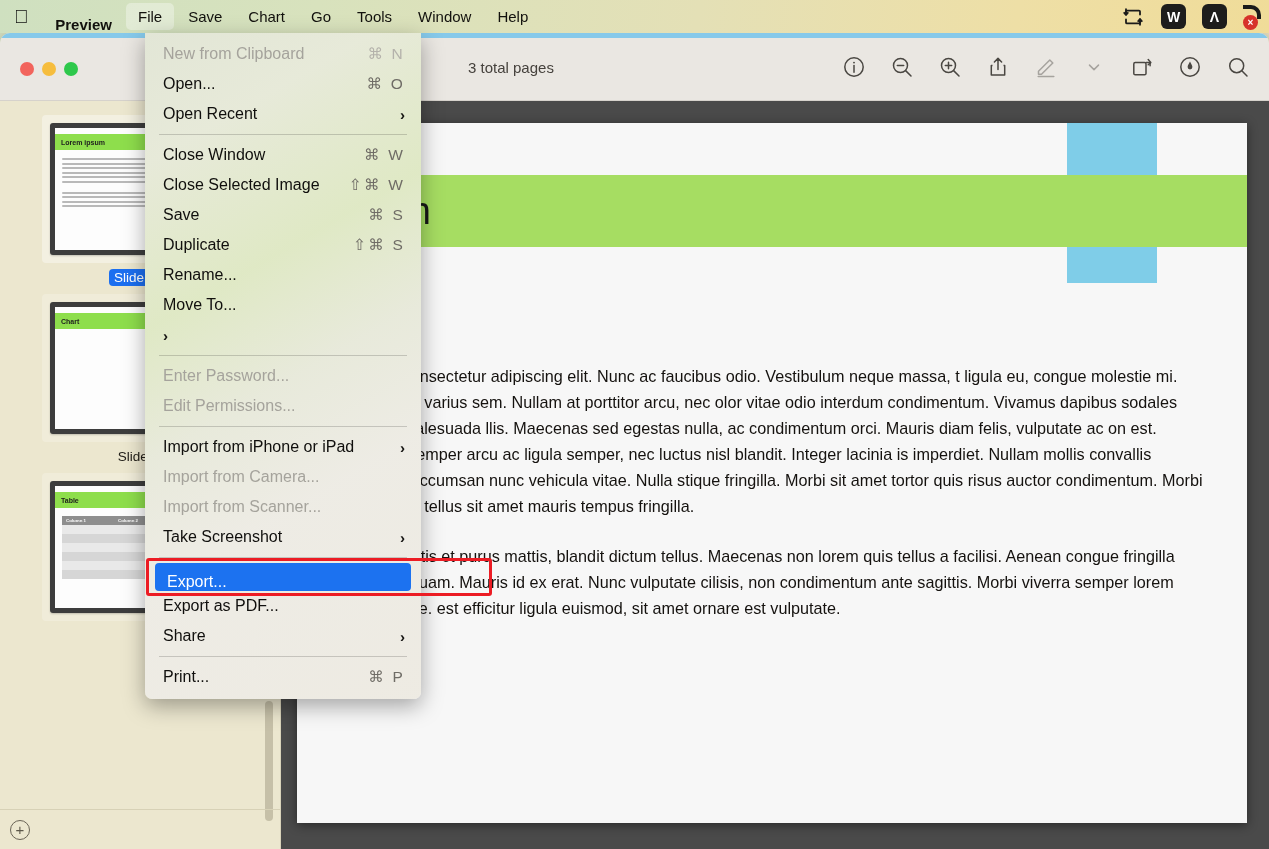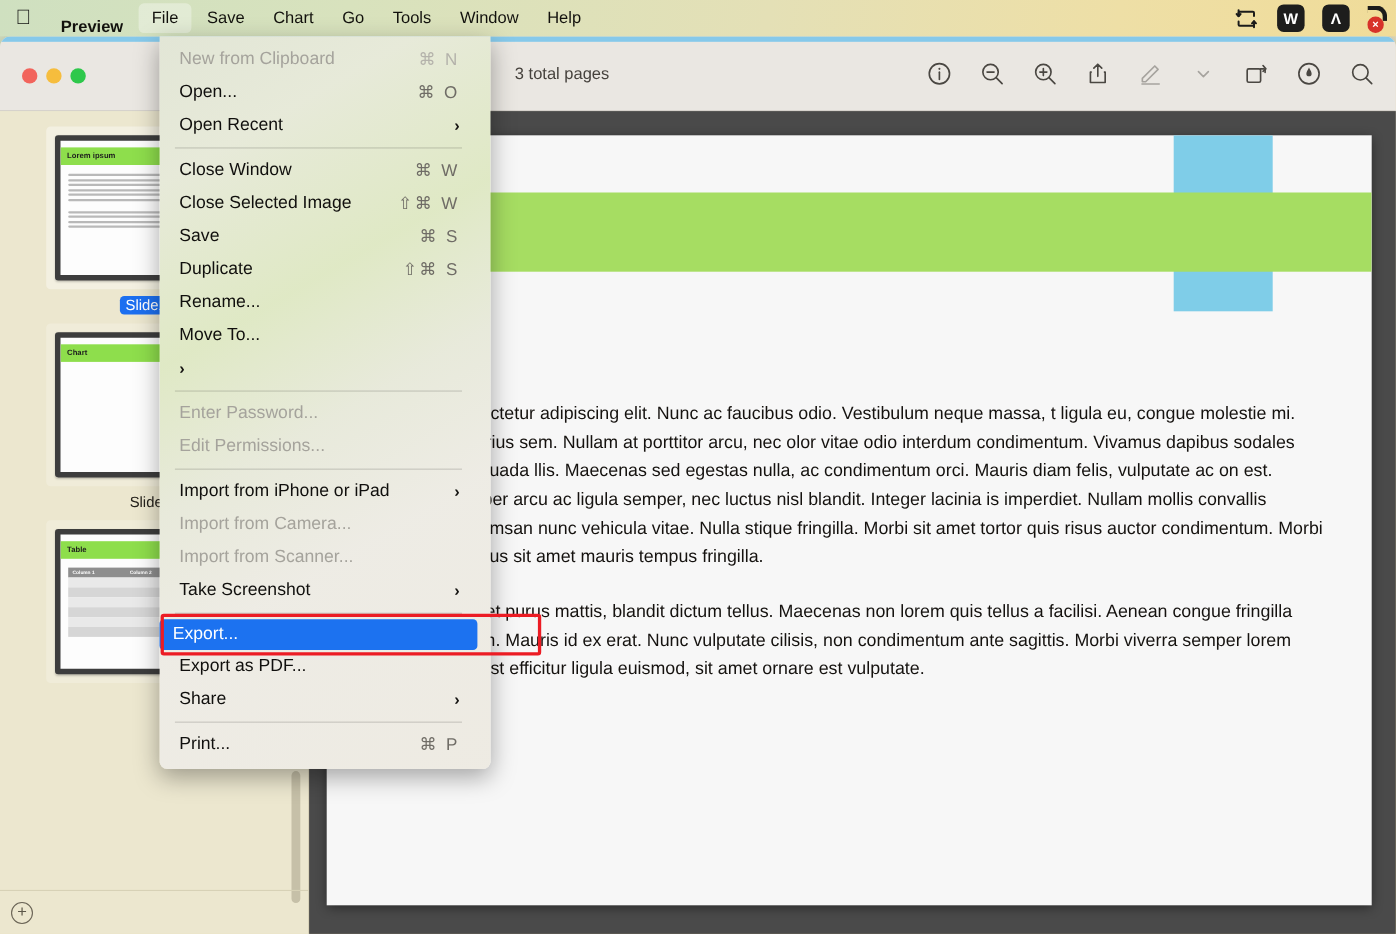--- a/index.html
+++ b/index.html
@@ -177,51 +177,51 @@
     letter-spacing: .3px;
   }
   .doc-text {
     position: absolute; left: 40px; right: 44px; top: 240px;
     font-size: 16.2px; line-height: 26px; color: #15120f;
   }
   .doc-text p { margin-bottom: 24px; text-align: left; }
 
   
   .menu-panel {
-    position: absolute; left: 145px; top: 33px; width: 301px;
+    position: absolute; left: 145px; top: 33px; width: 276px;
     background: rgba(236,234,224,0.97);
     background-image: linear-gradient(150deg,
       rgba(226,230,214,0.96) 0%,
       rgba(231,234,217,0.96) 16%,
       rgba(223,233,196,0.95) 36%,
       rgba(232,234,219,0.95) 52%,
       rgba(238,236,229,0.97) 68%,
       rgba(238,235,227,0.97) 100%);
     border-radius: 0 0 7px 7px;
     box-shadow: 0 7px 22px rgba(0,0,0,0.34);
-    padding: 6px 12px 7px 0;
+    padding: 6px 0 7px 0;
     z-index: 50;
     font-size: 16px;
     color: #100f0d;
   }
   .mrow {
     position: relative; height: 30px; display: flex; align-items: center;
     padding: 0 16px 0 18px; white-space: nowrap;
   }
   .mrow .lbl { flex: 1; }
   .mrow .sc {
     color: #6f6c66; font-size: 15.5px; letter-spacing: 2.2px; min-width: 48px;
     text-align: right;
   }
   .mrow .arrow { color: #151412; font-size: 15px; font-weight: bold; }
   .mrow.disabled { color: #a5a39c; }
   .mrow.disabled .sc { color: #b4b2ab; }
   .mrow.hl {
-    background: #1c72f0; color: #ffffff; margin: 0 0; padding: 0 10px 0 12px;
-    border-radius: 4px; height: 28px;
+    background: #1c72f0; color: #ffffff; margin: 0 10px; padding: 0 10px 0 12px;
+    border-radius: 4px; height: 28px; align-items: flex-end;
   }
   .msep { height: 1px; background: rgba(0,0,0,0.17); margin: 5px 14px; }
   .hl-wrap { position: relative; }
   .red-box {
     position: absolute; left: 1px; top: -5px; width: 346px; height: 38px;
     border: 3px solid #ec1c24; border-radius: 3px; pointer-events: none;
     z-index: 60;
   }
 </style>
 </head>

